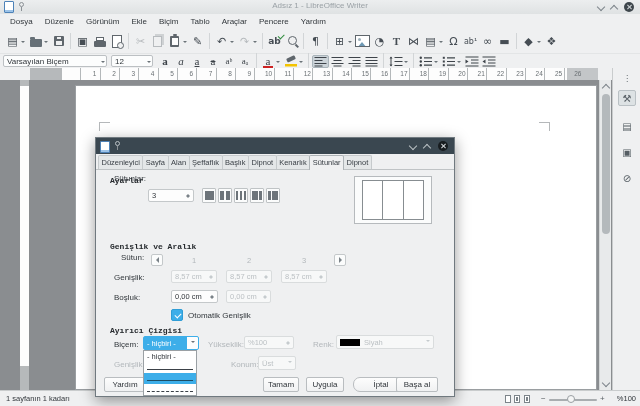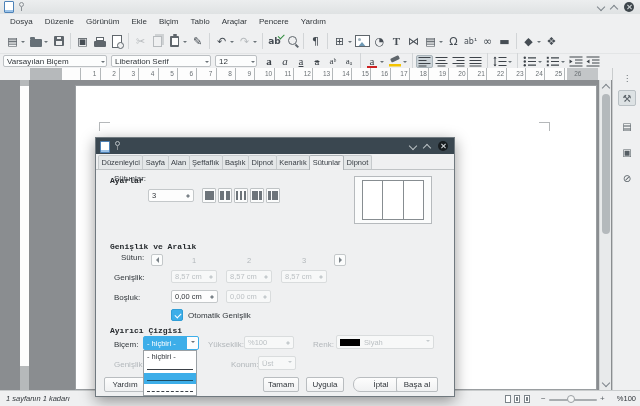--- a/index.html
+++ b/index.html
@@ -89,21 +89,21 @@
   .sarrow{position:absolute;left:3px;width:5px;height:5px;border-right:1px solid #7c848a;border-bottom:1px solid #7c848a;}
   .sarrow.up{top:5px;transform:rotate(-135deg);}
   .sarrow.dn{bottom:4px;transform:rotate(45deg);}
   
   .sidebar{position:absolute;left:612px;top:68px;width:28px;height:322px;background:#eff0f1;border-left:1px solid #c9cccd;box-sizing:border-box;}
   .sbicon{position:absolute;left:5px;width:18px;height:16px;display:flex;align-items:center;justify-content:center;
     font-family:"DejaVu Sans",sans-serif;font-size:10px;color:#565e64;}
   .sbicon.sel{background:#dde2e4;border:1px solid #b9c0c4;border-radius:2px;box-sizing:border-box;}
   
   .statusbar{position:absolute;left:0;top:390px;width:640px;height:16px;background:#eff0f1;border-top:1px solid #c9cccd;box-sizing:border-box;}
-  .st-text{position:absolute;left:6px;top:3px;font-size:7.5px;color:#31363b;font-style:italic;}
+  .st-text{position:absolute;left:6px;top:3px;font-size:7.5px;color:#31363b;}
   .pgic{position:absolute;top:4px;width:6px;height:8px;border:1px solid #7c848a;background:#fff;box-sizing:border-box;}
   .pgic.d2::after{content:"";position:absolute;left:1px;top:1px;width:2px;height:4px;background:#7c848a;}
   .ztrack{position:absolute;top:8px;width:48px;height:2px;background:#a9adb0;border-radius:1px;}
   .zknob{position:absolute;top:4px;width:8px;height:8px;border-radius:50%;background:#f5f6f6;border:1px solid #9aa0a3;box-sizing:border-box;}
   .zpm{position:absolute;top:3px;font-size:8px;color:#5a6166;}
   .zoomval{position:absolute;right:4px;top:3px;font-size:7.5px;color:#31363b;}
   
   .dialog{position:absolute;left:95px;top:137px;width:360px;height:260px;background:#eff0f1;
     border:1px solid #70797f;box-sizing:border-box;box-shadow:0 4px 14px rgba(0,0,0,.4);}
   .dtitle{position:absolute;left:0;top:0;width:100%;height:16px;background:#3a4750;}
@@ -155,20 +155,21 @@
     border-radius:2px;box-sizing:border-box;font-size:8px;color:#31363b;display:flex;align-items:center;justify-content:center;}
 </style>
 </head>
 <body>
 
 <div id="app">
 
   <div class="titlebar">
     <span class="docicon" style="left:4px;top:1px;"></span>
     <span class="pinicon" style="left:19px;top:2px;"></span>
+    <span class="title-text">Adsız 1 - LibreOffice Writer</span>
     <span class="wchev down" style="left:598px;top:4px;"></span>
     <span class="wchev up" style="left:611px;top:6px;"></span>
     <span class="wclose" style="left:624px;top:2px;">
         <i class="xmark"></i>
       </span>
   </div>
 
   <div class="menubar">
     <span class="menu-item">Dosya</span>
     <span class="menu-item">Düzenle</span>
@@ -238,24 +239,20 @@
     <span class="ic">▬</span>
     <span class="tb-sep"></span>
     <span class="ic">◆</span>
       <i class="chev"></i>
     <span class="ic">❖</span>
   </div>
 
   <div class="fmtbar">
     <span class="combo" style="width:104px;">
         <span>Varsayılan Biçem</span>
-        <i class="chev"></i>
-      </span>
-    <span class="combo" style="width:100px;">
-        <span>Liberation Serif</span>
         <i class="chev"></i>
       </span>
     <span class="combo" style="width:42px;">
         <span>12</span>
         <i class="chev"></i>
       </span>
     <span class="fbtn b">a</span>
     <span class="fbtn i">a</span>
     <span class="fbtn u">a</span>
     <span class="fbtn s">a</span>

